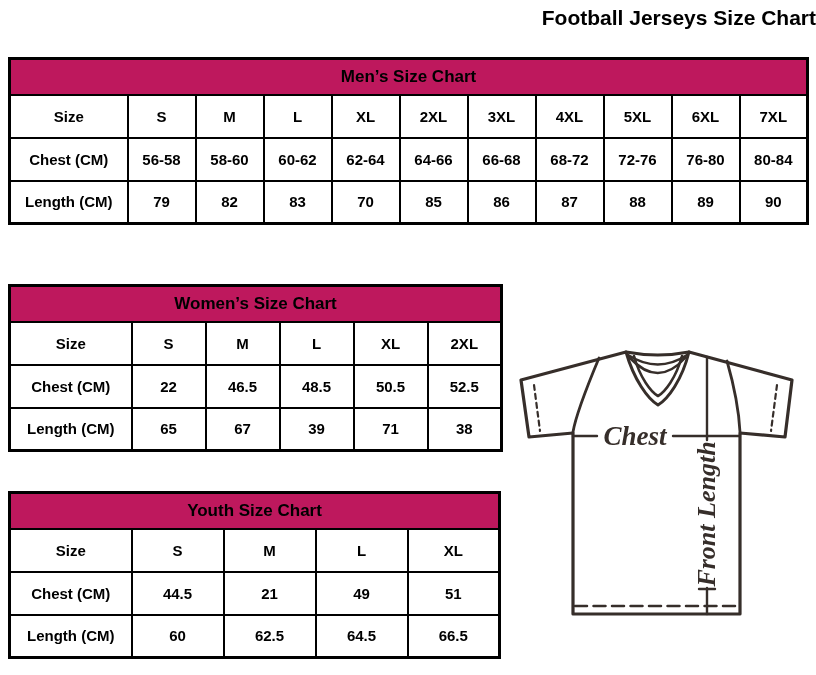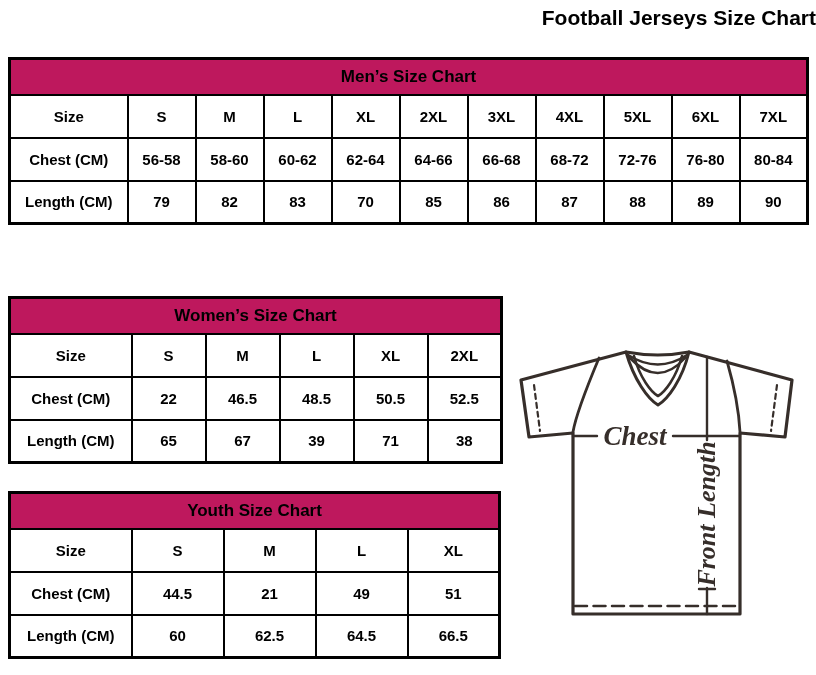--- a/index.html
+++ b/index.html
@@ -29,21 +29,21 @@
     padding: 0 2px;
     overflow: hidden;
   }
   table.size-table thead th.section-header {
     background: #be185d;
     font-size: 17px;
     height: 36px;
   }
 
   #mens-table   { left: 8px;  top: 57px;  width: 800px; }
-  #womens-table { left: 8px;  top: 296px; width: 492px; }
+  #womens-table { left: 8px;  top: 284px; width: 492px; }
   #youth-table  { left: 8px;  top: 491px; width: 492px; }
 
   #jersey-figure { position: absolute; left: 513px; top: 344px; width: 302px; height: 300px; }
 
   .measure-label {
     font-family: "Liberation Serif", serif;
     font-style: italic;
     font-weight: bold;
     fill: #362e2a;
   }

